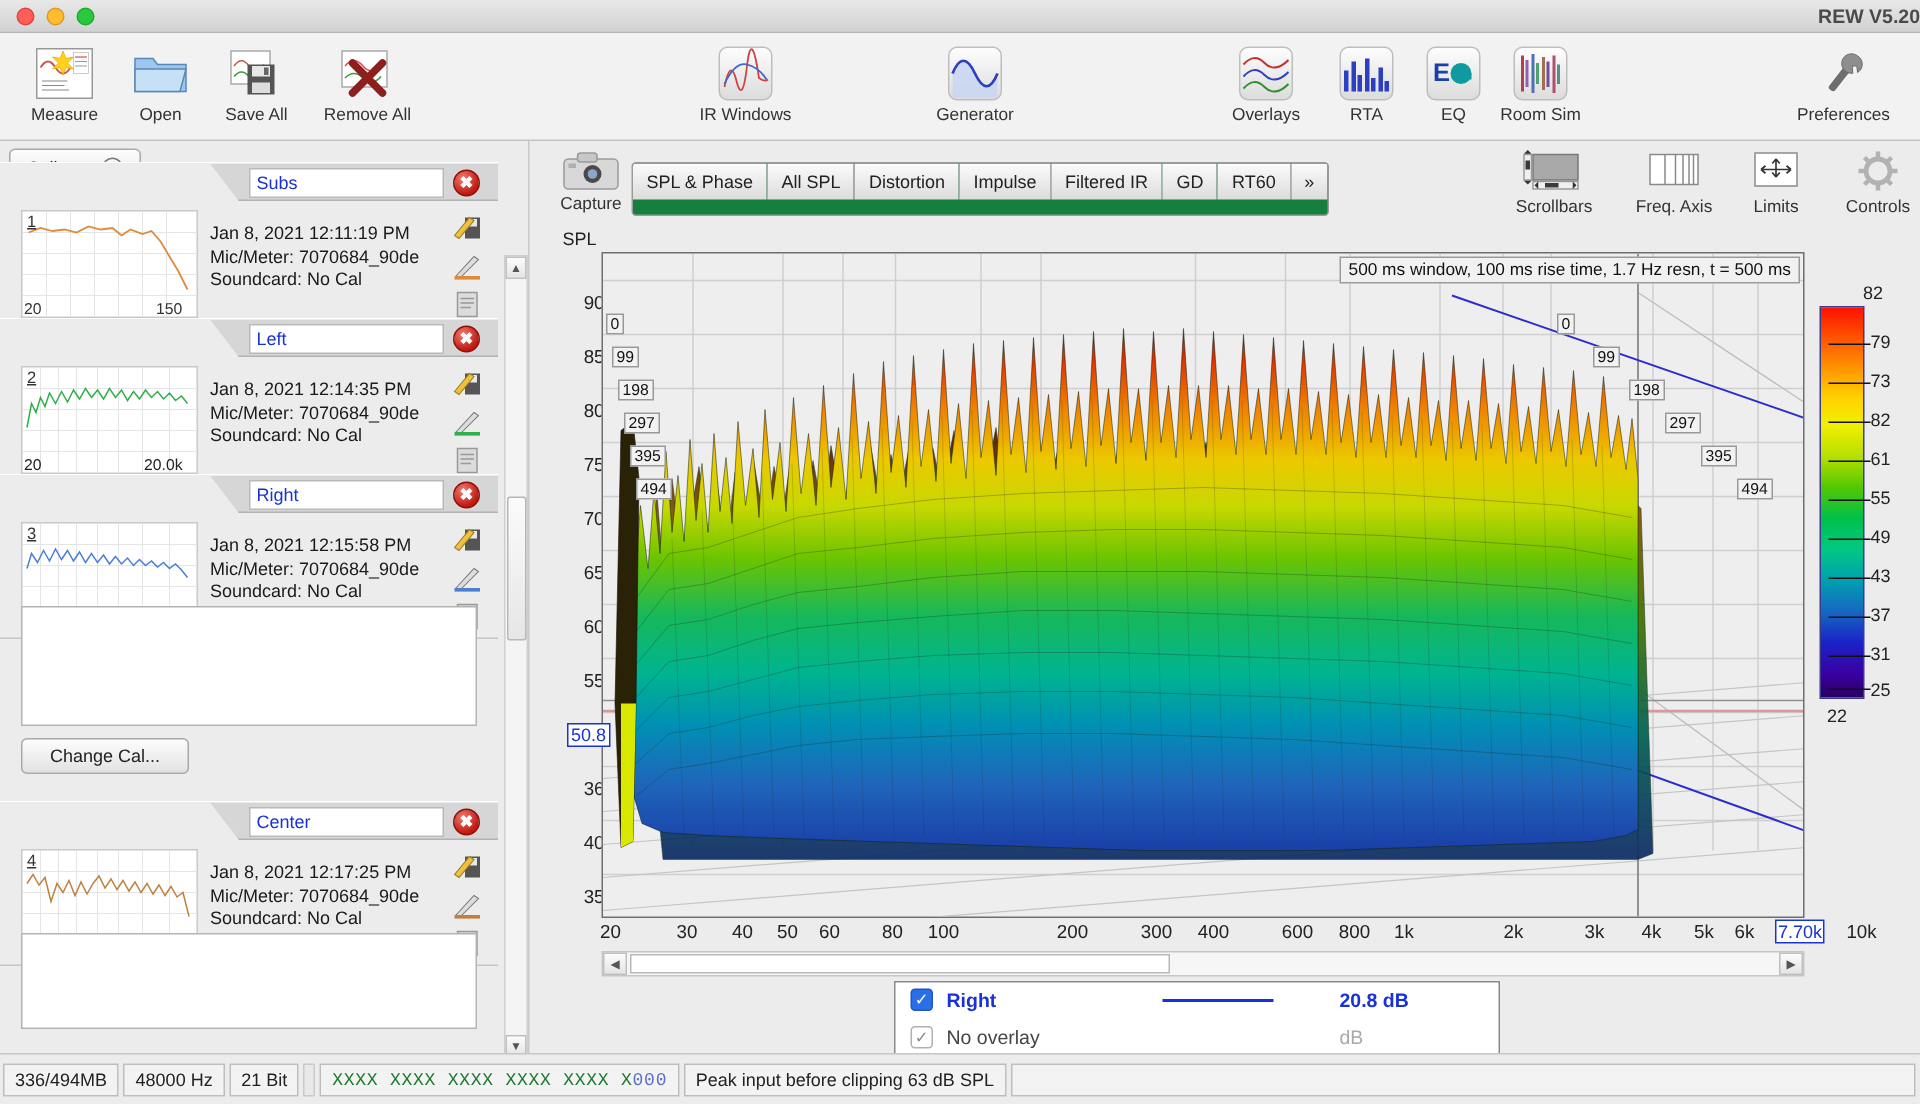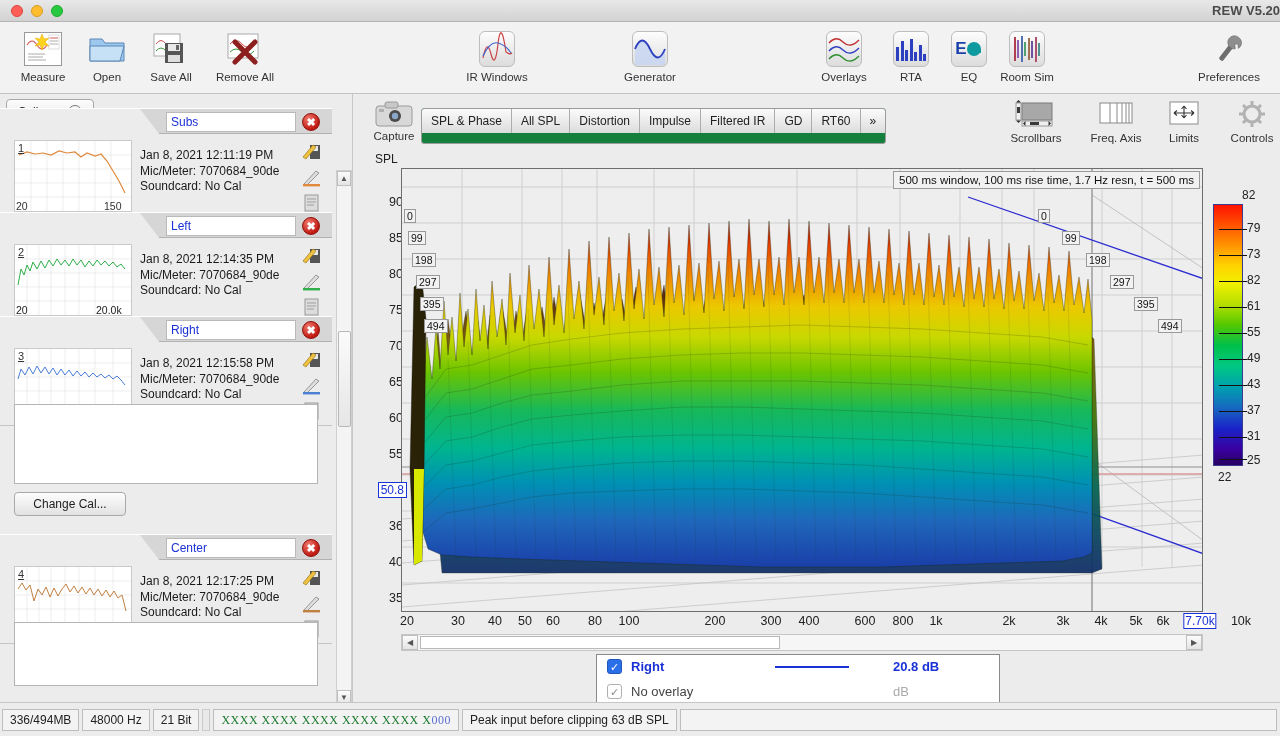--- a/index.html
+++ b/index.html
@@ -1062,18 +1062,18 @@
       <div class="lg-name" style="color:#444;">No overlay</div>
       <div class="lg-val" style="color:#aaa;">dB</div>
     </div>
   </div>
 
   <div class="statusbar">
     <div class="sb-cell">336/494MB</div>
     <div class="sb-cell">48000 Hz</div>
     <div class="sb-cell">21 Bit</div>
     <div class="sb-cell" style="background:#e9e9e9;border-color:#cacaca;width:8px;padding:0;"></div>
-    <div class="sb-cell mono" style="color:#1b7a2e;letter-spacing:0.5px;font-family:Liberation Serif, serif;"><span>XXXX XXXX  XXXX XXXX  XXXX X</span><span style="color:#5a6fd0;">000</span></div>
+    <div class="sb-cell mono" style="color:#1b7a2e;letter-spacing:0.5px;"><span>XXXX XXXX  XXXX XXXX  XXXX X</span><span style="color:#5a6fd0;">000</span></div>
     <div class="sb-cell" style="flex:0 0 auto;">Peak input before clipping 63 dB SPL</div>
     <div class="sb-cell" style="flex:1 1 auto;background:#f3f3f3;"></div>
   </div>
 
 </div>
 
 </body></html>

